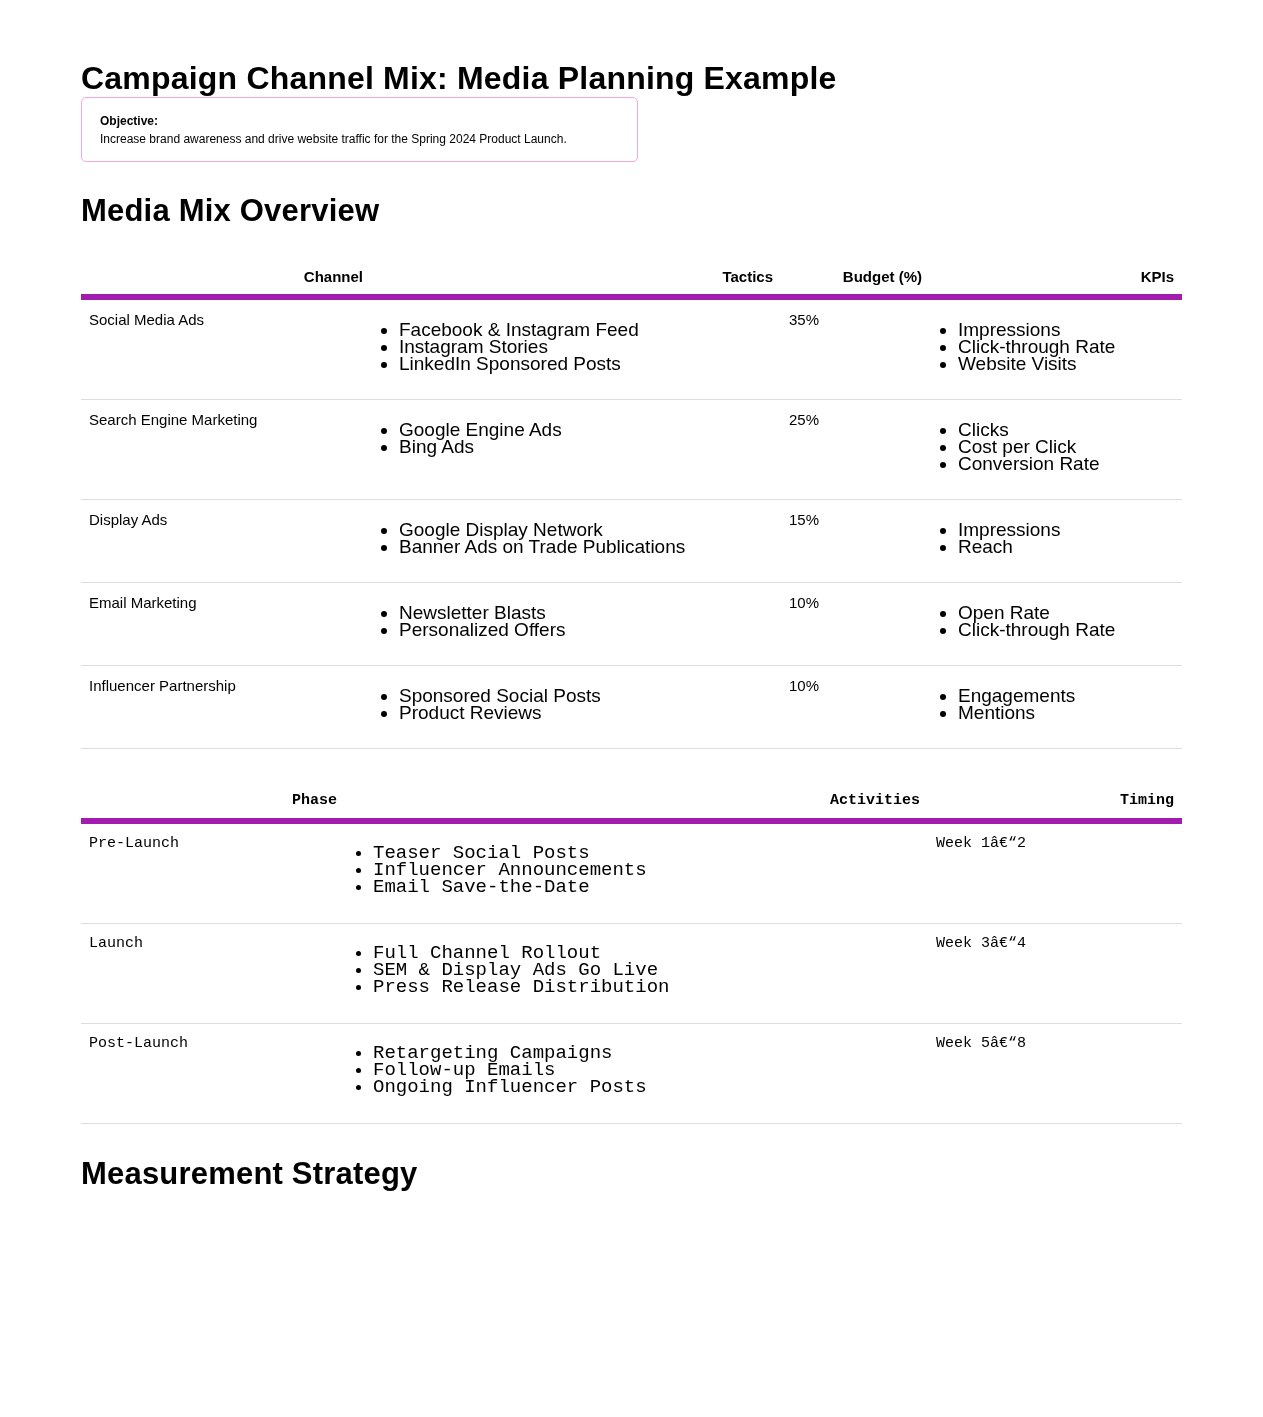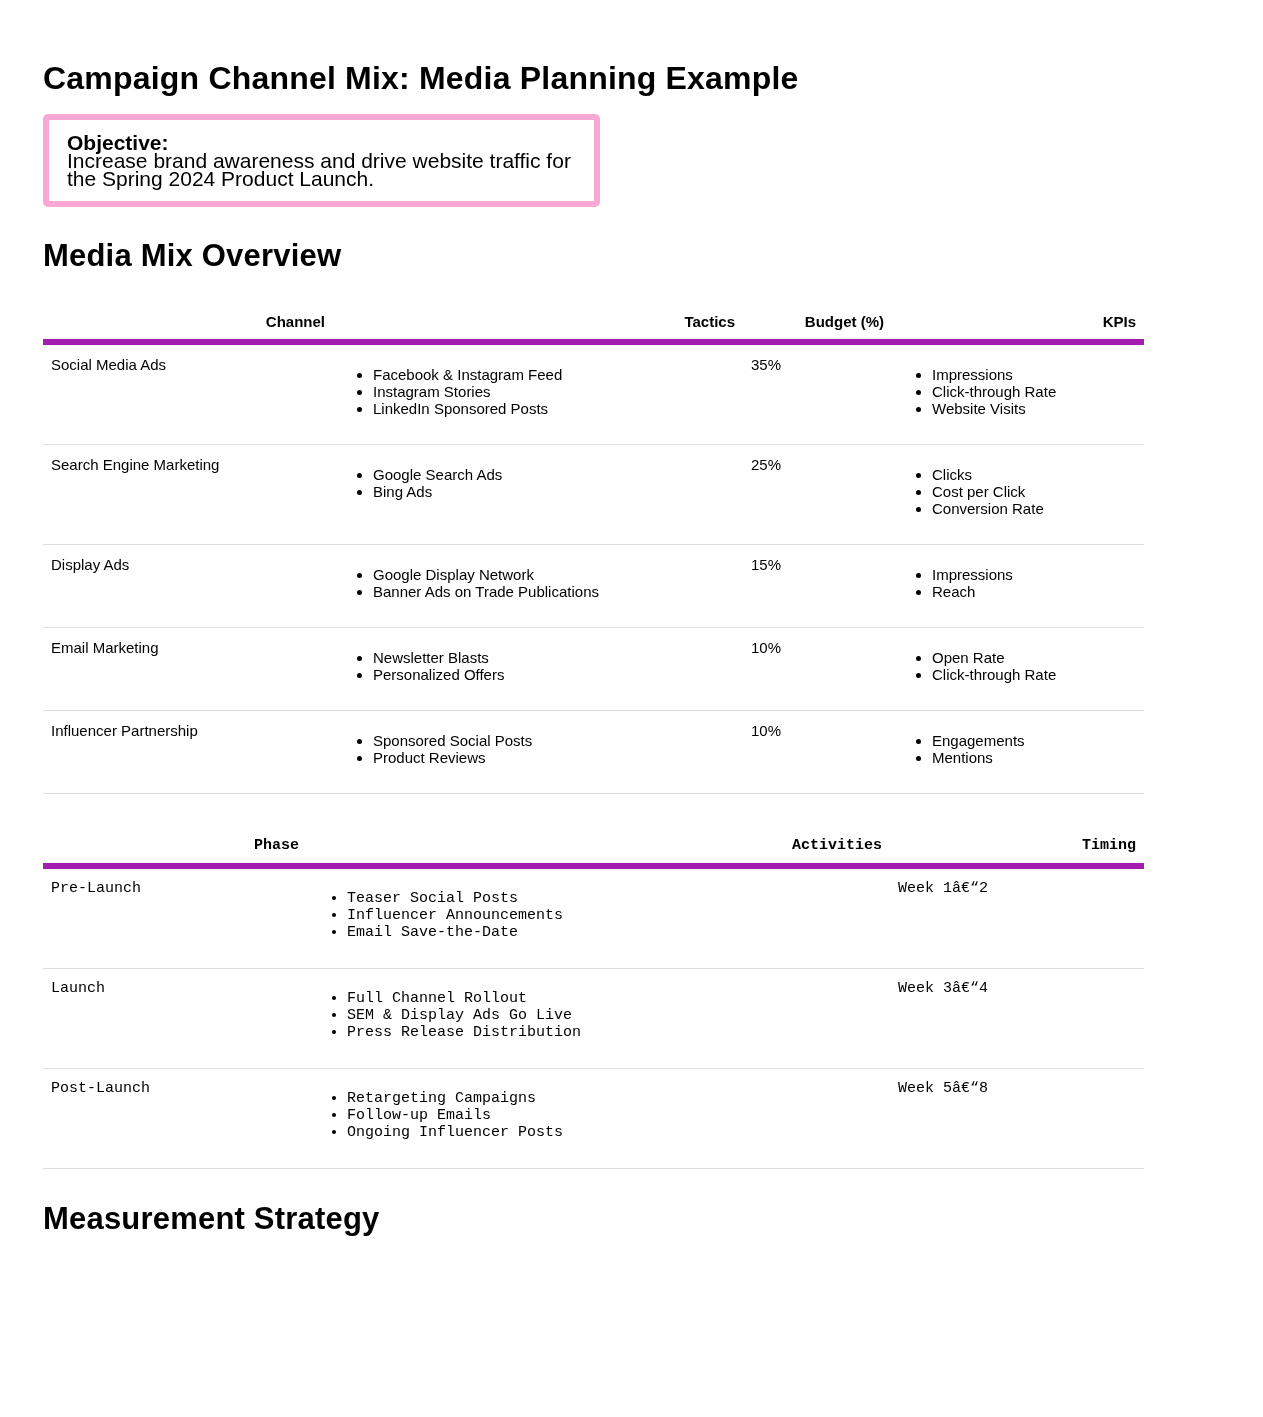--- a/index.html
+++ b/index.html
@@ -7,40 +7,40 @@
       padding: 0;
       background: #ffffff;
       color: #000000;
     }
     body {
       font-family: "Liberation Sans", sans-serif;
       width: 1263px;
       min-height: 1417px;
     }
     .page {
-      padding: 0 81px 0 43px;
+      padding: 0 81px 0 81px;
       box-sizing: border-box;
       width: 1263px;
     }
     h1 {
       font-size: 32px;
       font-weight: bold;
       margin: 0;
       padding-top: 59px;
       line-height: 38px;
       letter-spacing: 0.2px;
     }
     .objective-box {
-      margin-top: 17px;
+      margin-top: 0;
       width: 557px;
       box-sizing: border-box;
-      border: 6px solid #f9a8d4;
+      border: 1px solid #f9a8d4;
       border-radius: 5px;
       padding: 14px 18px 13px 18px;
-      font-size: 21px;
+      font-size: 12px;
       line-height: 18px;
     }
     .objective-box .label {
       font-weight: bold;
       display: block;
     }
     h2 {
       font-size: 31px;
       font-weight: bold;
       margin: 0;
@@ -67,23 +67,23 @@
       line-height: 17px;
       margin-left: 29px;
     }
     td {
       vertical-align: top;
       padding: 11px 8px 10px 8px;
       border-bottom: 1px solid #dddddd;
       line-height: 17px;
     }
     td ul {
-      margin: 10px 0 17px 12px;
+      margin: 10px 0 17px 0;
       padding-left: 20px;
-      font-size: 15px;
+      font-size: 19px;
       line-height: 17px;
     }
     td ul li {
       margin: 0;
     }
     .mix-table col.c1 { width: 290px; }
     .mix-table col.c2 { width: 410px; }
     .mix-table col.c3 { width: 149px; }
     .mix-table col.c4 { width: 252px; }
 
@@ -138,21 +138,21 @@
             <li>Click-through Rate</li>
             <li>Website Visits</li>
           </ul>
         </td>
       </tr>
 
       <tr>
         <td>Search Engine Marketing</td>
         <td>
           <ul>
-            <li>Google Search Ads</li>
+            <li>Google Engine Ads</li>
             <li>Bing Ads</li>
           </ul>
         </td>
         <td>25%</td>
         <td>
           <ul>
             <li>Clicks</li>
             <li>Cost per Click</li>
             <li>Conversion Rate</li>
           </ul>

